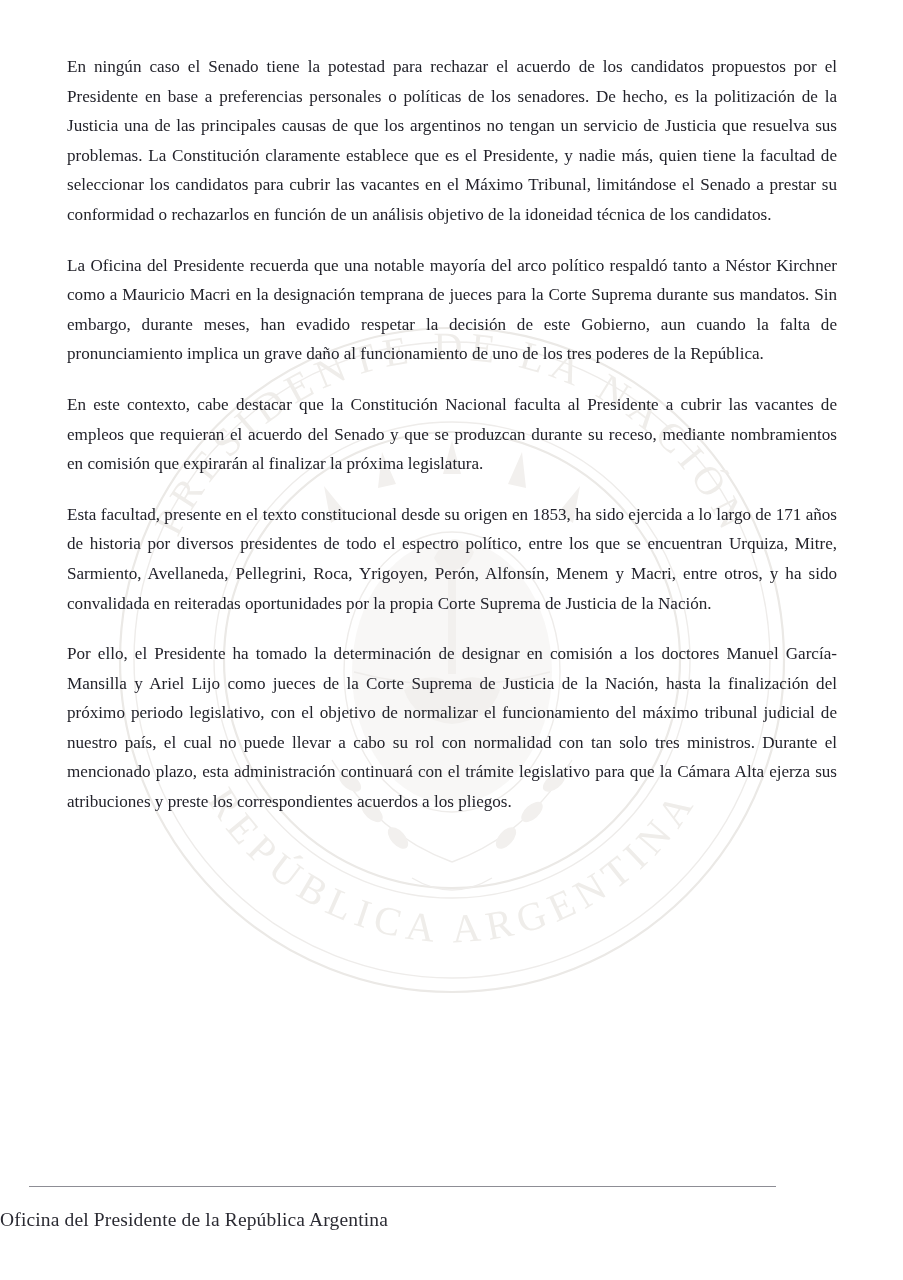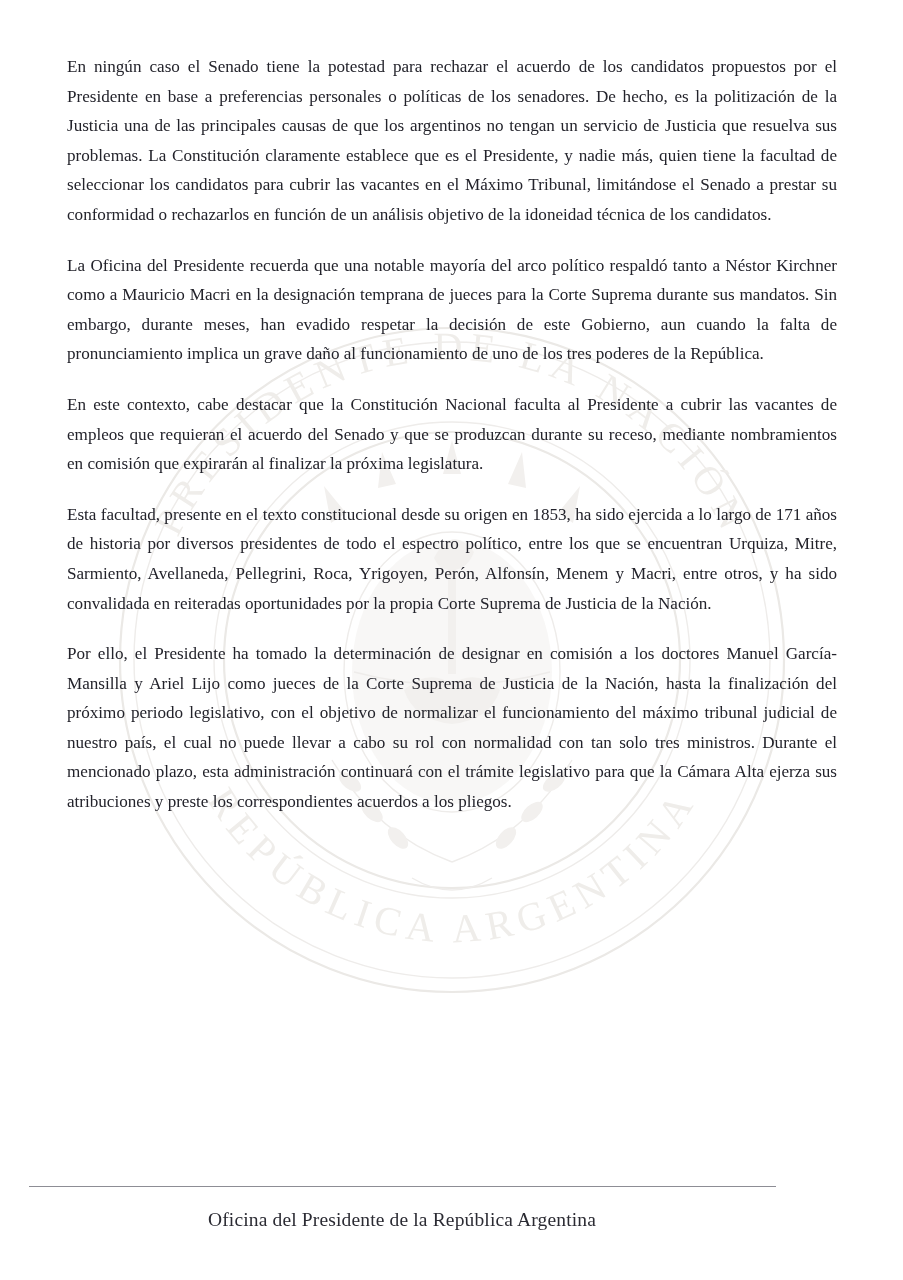--- a/index.html
+++ b/index.html
@@ -92,21 +92,20 @@
   #footer-rule {
     width: 747px;
     margin: 0 auto;
     height: 0;
     border: 0;
     border-top: 1px solid #8d8d95;
   }
   #footer-text {
     margin: 0;
     padding-top: 21px;
-    text-align: center;
     font-size: 19.5px;
     line-height: 24px;
     color: #2b2b33;
     letter-spacing: 0.15px;
   }
 </style>
 </head>
 <body>
 
 <div id="watermark">

